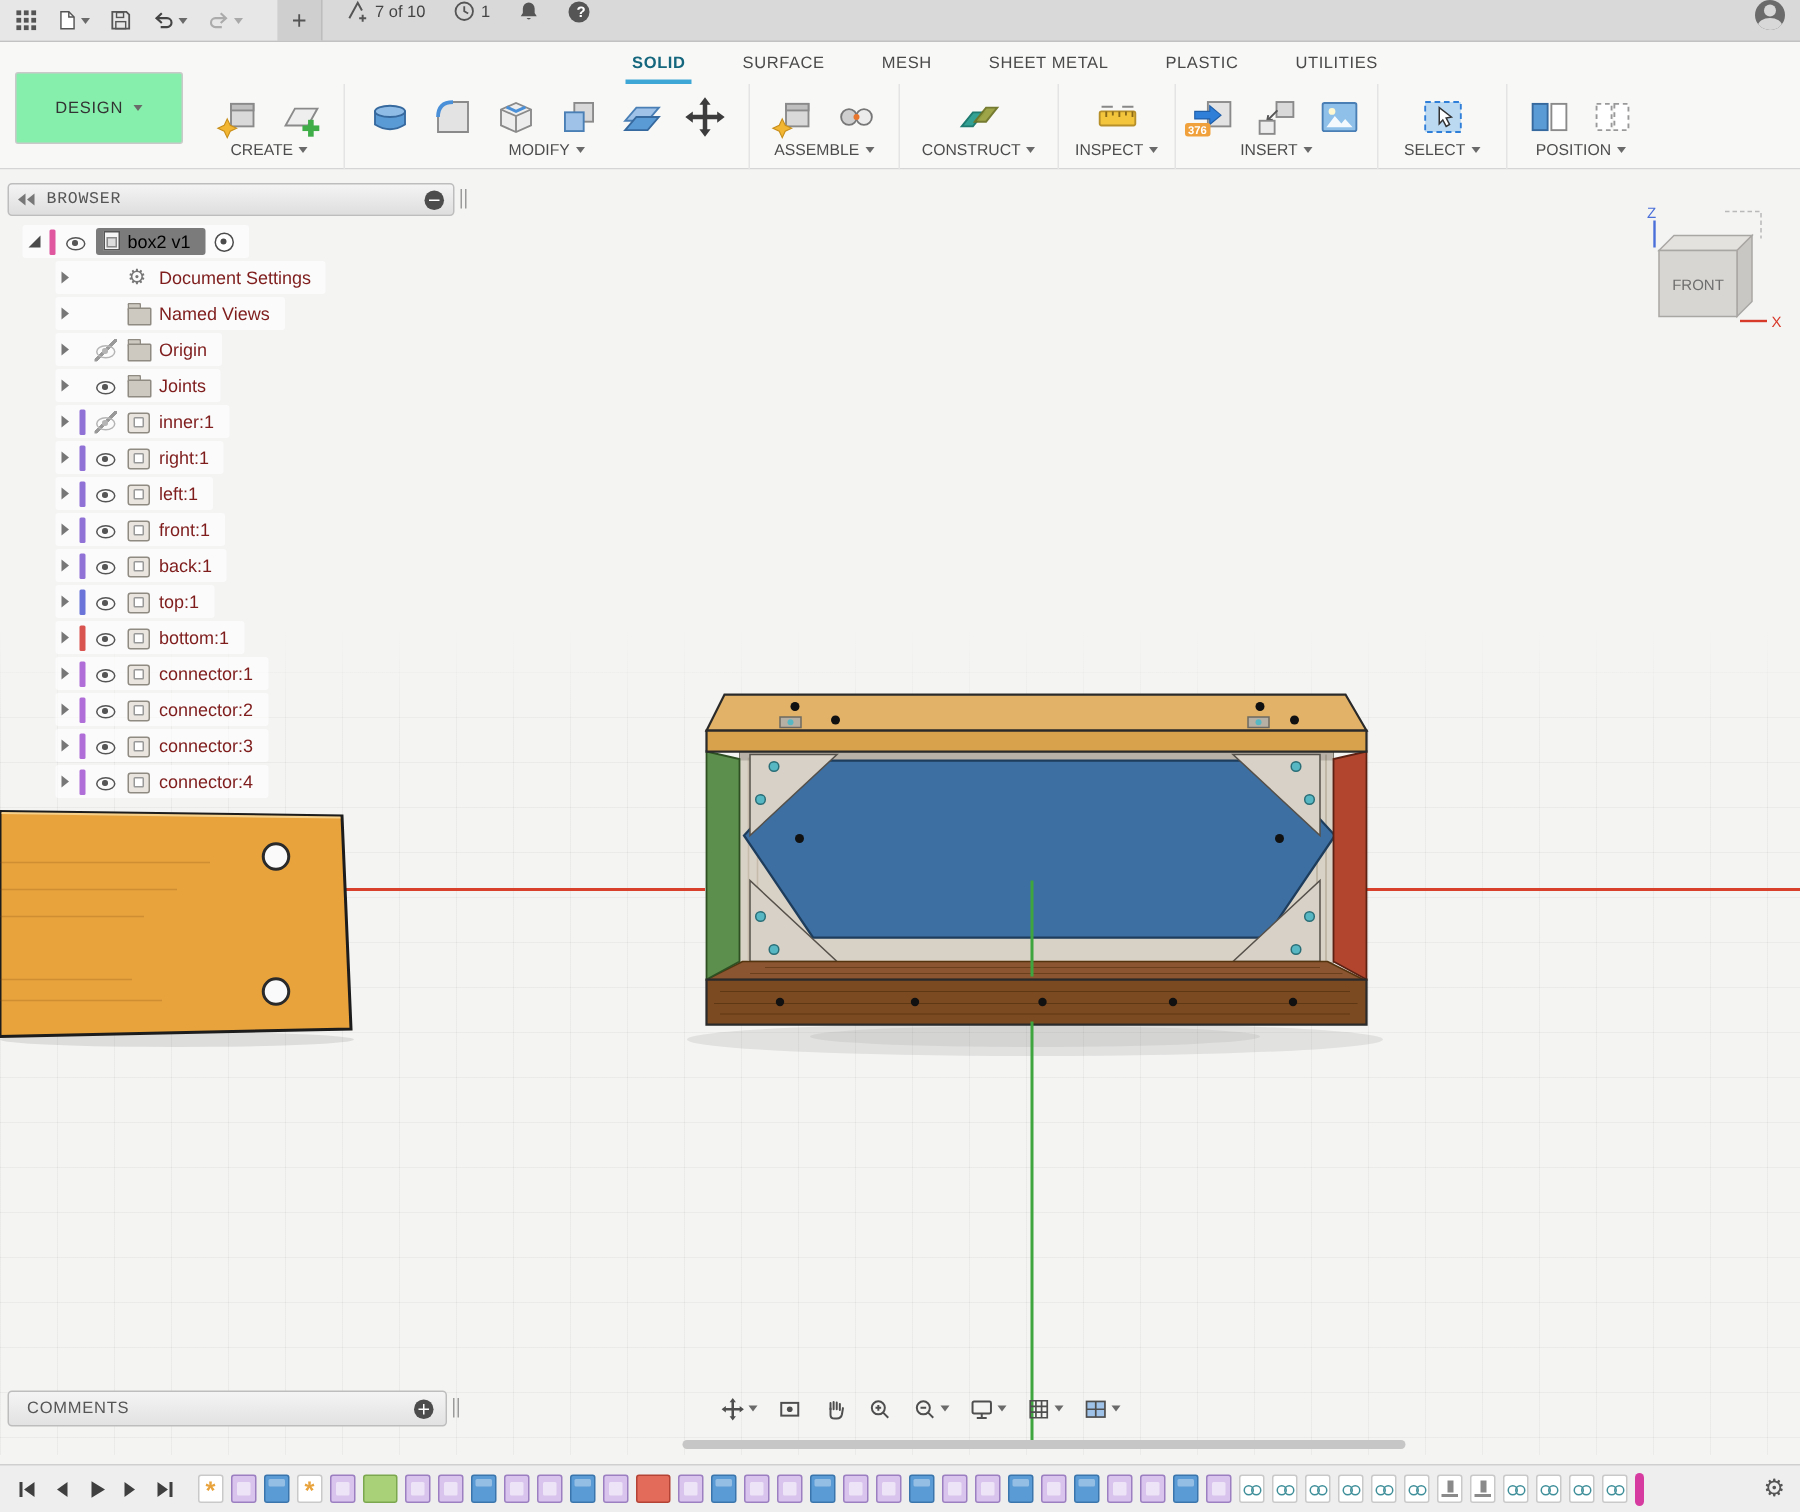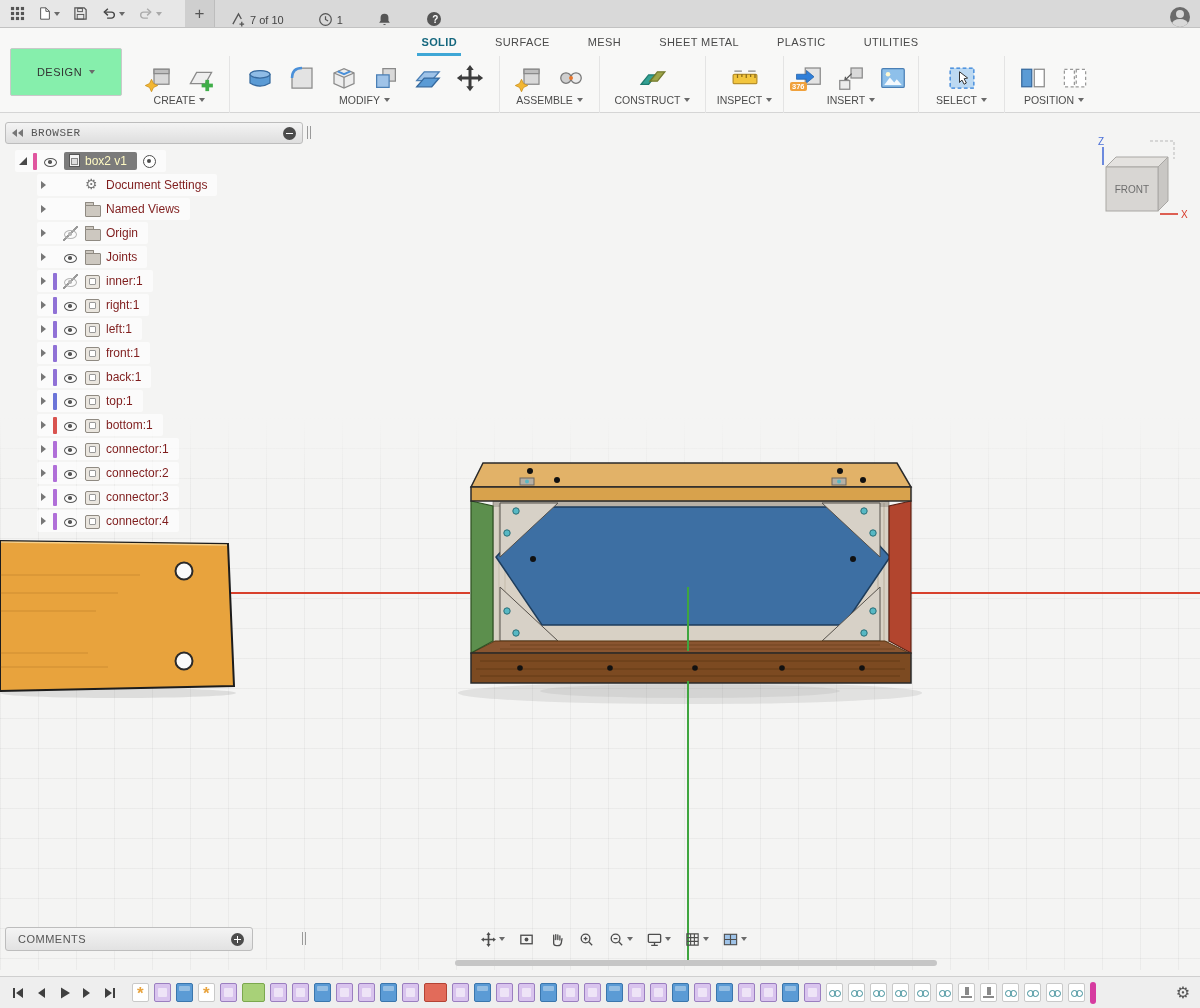--- a/index.html
+++ b/index.html
@@ -9,21 +9,21 @@
 
   
   .titlebar { height:28px; flex:0 0 28px; background:#d9d9d9; display:flex; align-items:stretch; border-bottom:1px solid #c2c2c2; }
   .qat { flex:0 0 185px; background:#e7e7e7; display:flex; align-items:center; gap:13px; padding-left:10px; }
   .qat .tbtn { display:flex; align-items:center; gap:2px; cursor:pointer; }
   .caret { width:0; height:0; border-left:3.5px solid transparent; border-right:3.5px solid transparent; border-top:4px solid #6a6a6a; display:inline-block; }
   .caret.light { border-top-color:#a9a9a9; }
   .doctab { flex:0 0 740px; background:#e2e2e2; border-left:1px solid #c2c2c2; border-right:1px solid #c2c2c2; display:flex; align-items:center; justify-content:center; gap:7px; position:relative; font-size:12px; color:#333; }
   .doctab .closex { position:absolute; right:10px; top:4px; font-size:14px; color:#666; cursor:pointer; line-height:1; }
   .newtab { flex:0 0 30px; background:#cfcfcf; border-right:1px solid #bdbdbd; display:flex; align-items:center; justify-content:center; font-size:17px; color:#555; cursor:pointer; }
-  .tbright { flex:1; display:flex; align-items:flex-end; gap:34px; padding:0 10px 0 16px; }
+  .tbright { flex:1; display:flex; align-items:flex-start; gap:18px; padding:0 10px 0 16px; }
   .tbitem { display:flex; align-items:center; gap:4px; font-size:11px; color:#444; cursor:pointer; }
   .avatar { margin-left:auto; width:20px; height:20px; border-radius:50%; background:#6b6b6b; position:relative; overflow:hidden; cursor:pointer; }
   .avatar::before { content:""; position:absolute; left:6px; top:3px; width:8px; height:8px; border-radius:50%; background:#d8d8d8; }
   .avatar::after { content:""; position:absolute; left:2px; top:12px; width:16px; height:10px; border-radius:50% 50% 0 0; background:#d8d8d8; }
 
   
   .ribbon { height:85px; flex:0 0 85px; background:#f8f8f7; border-bottom:1px solid #d5d5d5; position:relative; }
   .tabsrow { height:28px; display:flex; align-items:flex-end; gap:34px; padding-left:140px;justify-content:center; }
   .rtab { font-size:11px; letter-spacing:.4px; color:#4a4a4a; padding:6px 2px 8px; position:relative; cursor:pointer; white-space:nowrap; }
   .rtab.active { color:#15677e; font-weight:bold; }
@@ -76,28 +76,28 @@
   .eye.hidden { background:linear-gradient(135deg, transparent 45%, #999 45%, #999 55%, transparent 55%); }
   .eye.hidden::before { border-color:#b5b5b5; } .eye.hidden::after { background:#b5b5b5; }
   .eye.none { visibility:hidden; }
   .bicon { width:16px; height:15px; position:relative; flex:0 0 16px; }
   .bicon.folder::before { content:""; position:absolute; left:1px; top:0; width:7px; height:4px; background:#cdc8c0; border:1px solid #8f8a82; border-bottom:none; border-radius:1px 1px 0 0; }
   .bicon.folder::after { content:""; position:absolute; left:1px; top:3px; width:14px; height:10px; background:#cdc8c0; border:1px solid #8f8a82; border-radius:1px; }
   .bicon.gear::before { content:"⚙"; font-size:14px; color:#777; position:absolute; left:1px; top:-2px; line-height:16px; }
   .bicon.component::before { content:""; position:absolute; left:1px; top:1px; width:13px; height:12px; border:1.2px solid #8f8a82; border-radius:2px; background:#eae6df; }
   .bicon.component::after { content:""; position:absolute; left:5px; top:4.5px; width:5px; height:5px; border:1px solid #999; background:#fff; border-radius:1px; }
   .blabel { font-size:12px; color:#7f1d1d; white-space:nowrap; }
-  .rootchip { display:flex; align-items:center; gap:5px; background:#7b7b7b; color:#fef9c3; font-size:12px; padding:1.5px 10px 2.5px 5px; border-radius:2px; }
+  .rootchip { display:flex; align-items:center; gap:5px; background:#7b7b7b; color:#000000; font-size:12px; padding:1.5px 10px 2.5px 5px; border-radius:2px; }
   .docicon { width:11px; height:13px; background:#f5f5f5; border:1px solid #555; position:relative; }
   .docicon::after { content:""; position:absolute; right:1px; bottom:1px; width:5px; height:5px; border:1px solid #888; background:#ddd; }
   .radio { width:13px; height:13px; border:1.6px solid #4c4c4c; border-radius:50%; position:relative; background:#fff; cursor:pointer; flex:0 0 13px; }
   .radio::after { content:""; position:absolute; left:3.1px; top:3.1px; width:4.2px; height:4.2px; background:#4c4c4c; border-radius:50%; }
 
   
-  .comments { position:absolute; left:5px; top:814px; width:248px; height:24px; background:linear-gradient(#f4f4f4,#e2e2e2); border:1px solid #bdbdbd; border-radius:3px; display:flex; align-items:center; gap:8px; padding:0 8px 0 12px; cursor:pointer; }
+  .comments { position:absolute; left:5px; top:814px; width:293px; height:24px; background:linear-gradient(#f4f4f4,#e2e2e2); border:1px solid #bdbdbd; border-radius:3px; display:flex; align-items:center; gap:8px; padding:0 8px 0 12px; cursor:pointer; }
   .ctitle { font-size:11px; letter-spacing:.5px; color:#555; flex:1; }
   .navbar { position:absolute; left:478px; top:813px; height:26px; display:flex; align-items:center; gap:9px; }
   .nav-item { display:flex; align-items:center; gap:2px; cursor:pointer; padding:2px; }
   .tl-scroll { position:absolute; left:455px; top:847px; width:482px; height:6px; background:#c6c6c6; border-radius:3px; cursor:pointer; }
 
   
   .timeline { height:32px; flex:0 0 32px; background:#eeeeee; border-top:1px solid #cfcfcf; display:flex; align-items:center; padding:0 10px; }
   .pb { display:flex; gap:7px; align-items:center; }
   .pbtn { cursor:pointer; display:flex; }
   .tstrip { display:flex; align-items:center; gap:5px; margin-left:14px; overflow:hidden; }

